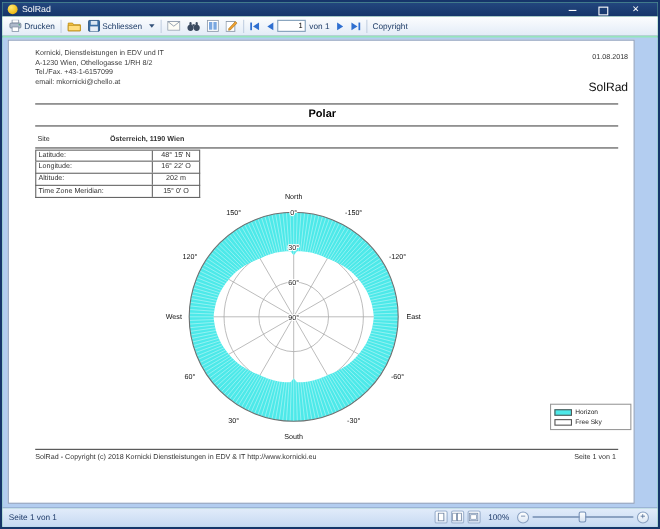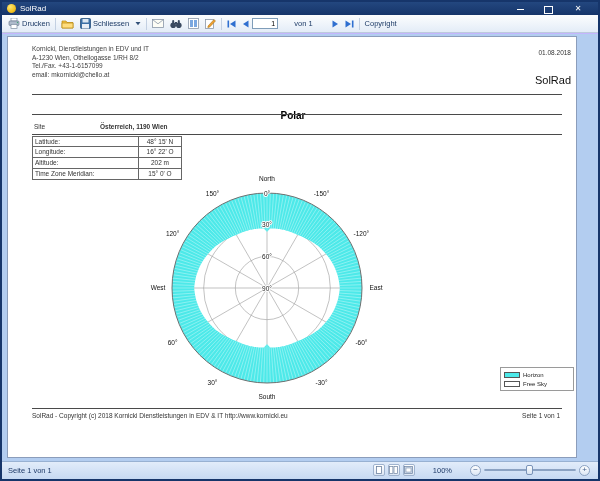--- a/index.html
+++ b/index.html
@@ -1,17 +1,17 @@
 <!DOCTYPE html>
 <html><head>
 <meta charset="utf-8">
 <style>
   * { margin:0; padding:0; box-sizing:border-box; }
   html,body { font-family:"Liberation Sans","DejaVu Sans",sans-serif; background:#555; }
-  .window { position:relative; width:600px; height:481px; background:#c4b5fd;
+  .window { position:relative; width:600px; height:481px; background:#86efac;
             border:2px solid #16356a; overflow:hidden; }
   
   .titlebar { position:absolute; left:0; top:0; width:100%; height:13px;
               background:linear-gradient(#23477f,#16356a); color:#fff; }
   .app-icon { position:absolute; left:5px; top:2px; width:9px; height:9px; border-radius:50%;
               background:radial-gradient(circle at 35% 30%, #ffe873, #f2c120 60%, #cf9a10); }
   .titlebar .title { position:absolute; left:18px; top:2px; font-size:8px; }
   .winbtn { position:absolute; top:2px; width:16px; height:10px; color:#fff; font-size:8px;
             line-height:9px; text-align:center; cursor:default; }
   .btn-min { right:70px; } .btn-max { right:42px; } .btn-close { right:12px; }
@@ -33,21 +33,21 @@
           border:1px solid #8b9dbb; font-size:6.5px; color:#333; }
   .company { position:absolute; left:24px; top:8px; line-height:8.6px; color:#3d3d3d; }
   .sun-logo { position:absolute; left:478px; top:13px; width:43px; height:43px; border-radius:50%;
     background:
       repeating-conic-gradient(rgba(170,115,0,.20) 0 3deg, rgba(255,255,255,0) 3deg 9deg),
       radial-gradient(circle at 42% 35%, #ffe c80, #ffd94d 30%, #f3bc14 62%, #d99e0b 95%);
     background-blend-mode:multiply; }
   .rdate { position:absolute; right:5px; top:12px; color:#333; }
   .rapp  { position:absolute; right:5px; top:37px; font-size:11px; color:#111; }
   .hrule { position:absolute; left:24px; width:530px; height:1px; background:#4a4a4a; }
-  .rtitle { position:absolute; left:0; top:73px; width:570px; text-align:center;
+  .rtitle { position:absolute; left:0; top:61px; width:570px; text-align:center;
             font-size:10px; font-weight:bold; color:#000; }
   .site-label { position:absolute; left:26px; top:86px; }
   .site-value { position:absolute; left:92px; top:86px; font-weight:bold; }
   .dettable { position:absolute; left:24px; top:99px; width:150px; }
   .drow { display:flex; height:11px; border:1px solid #666; border-top:none; line-height:9.5px; }
   .drow:first-child { border-top:1px solid #666; }
   .dlabel { width:105px; padding-left:2px; }
   .dvalue { width:43px; border-left:1px solid #666; text-align:center; }
   .chart-svg { position:absolute; left:119px; top:106px; }
   .legend { position:absolute; left:492px; top:330px; width:74px; background:#fff;
@@ -167,21 +167,21 @@
           <rect x="0.5" y="0.5" width="1.6" height="7" fill="#2f6fd0"></rect>
           <path d="M8.5 0.5 L3 4 L8.5 7.5 Z" fill="#2f6fd0"></path>
         </svg>
     </div>
     <div class="tbtn navarrow">
       <svg width="7" height="8" viewBox="0 0 7 8">
           <path d="M6.5 0.5 L1 4 L6.5 7.5 Z" fill="#2f6fd0"></path>
         </svg>
     </div>
     <input class="pageinput" value="1" style="">
-    <span style="margin:0 16px;">von 1</span>
+    <span style="margin:0 3px;">von 1</span>
     <div class="tbtn navarrow">
       <svg width="7" height="8" viewBox="0 0 7 8">
           <path d="M0.5 0.5 L6 4 L0.5 7.5 Z" fill="#2f6fd0"></path>
         </svg>
     </div>
     <div class="tbtn navarrow">
       <svg width="9" height="8" viewBox="0 0 9 8">
           <path d="M0.5 0.5 L6 4 L0.5 7.5 Z" fill="#2f6fd0"></path>
           <rect x="6.9" y="0.5" width="1.6" height="7" fill="#2f6fd0"></rect>
         </svg>
@@ -486,21 +486,21 @@
             <rect x="0.5" y="0.5" width="3.4" height="7" fill="#fff" stroke="#6d82a0" stroke-width=".7"></rect>
             <rect x="5" y="0.5" width="3.4" height="7" fill="#fff" stroke="#6d82a0" stroke-width=".7"></rect>
           </svg>
       </div>
       <div class="viewbtn">
         <svg width="9" height="8" viewBox="0 0 9 8">
             <rect x="0.5" y="0.5" width="8" height="7" fill="#cdd9ea" stroke="#6d82a0" stroke-width=".7"></rect>
             <rect x="2" y="2" width="5" height="4" fill="#fff" stroke="#6d82a0" stroke-width=".5"></rect>
           </svg>
       </div>
-      <span style="margin:0 15px;text-align:right;">100%</span>
+      <span style="margin:0 4px;text-align:right;">100%</span>
       <div class="zoombtn">−</div>
       <div class="slider">
         <div class="slider-track"></div>
         <div class="slider-thumb"></div>
       </div>
       <div class="zoombtn">+</div>
     </div>
   </div>
 </div>
 

